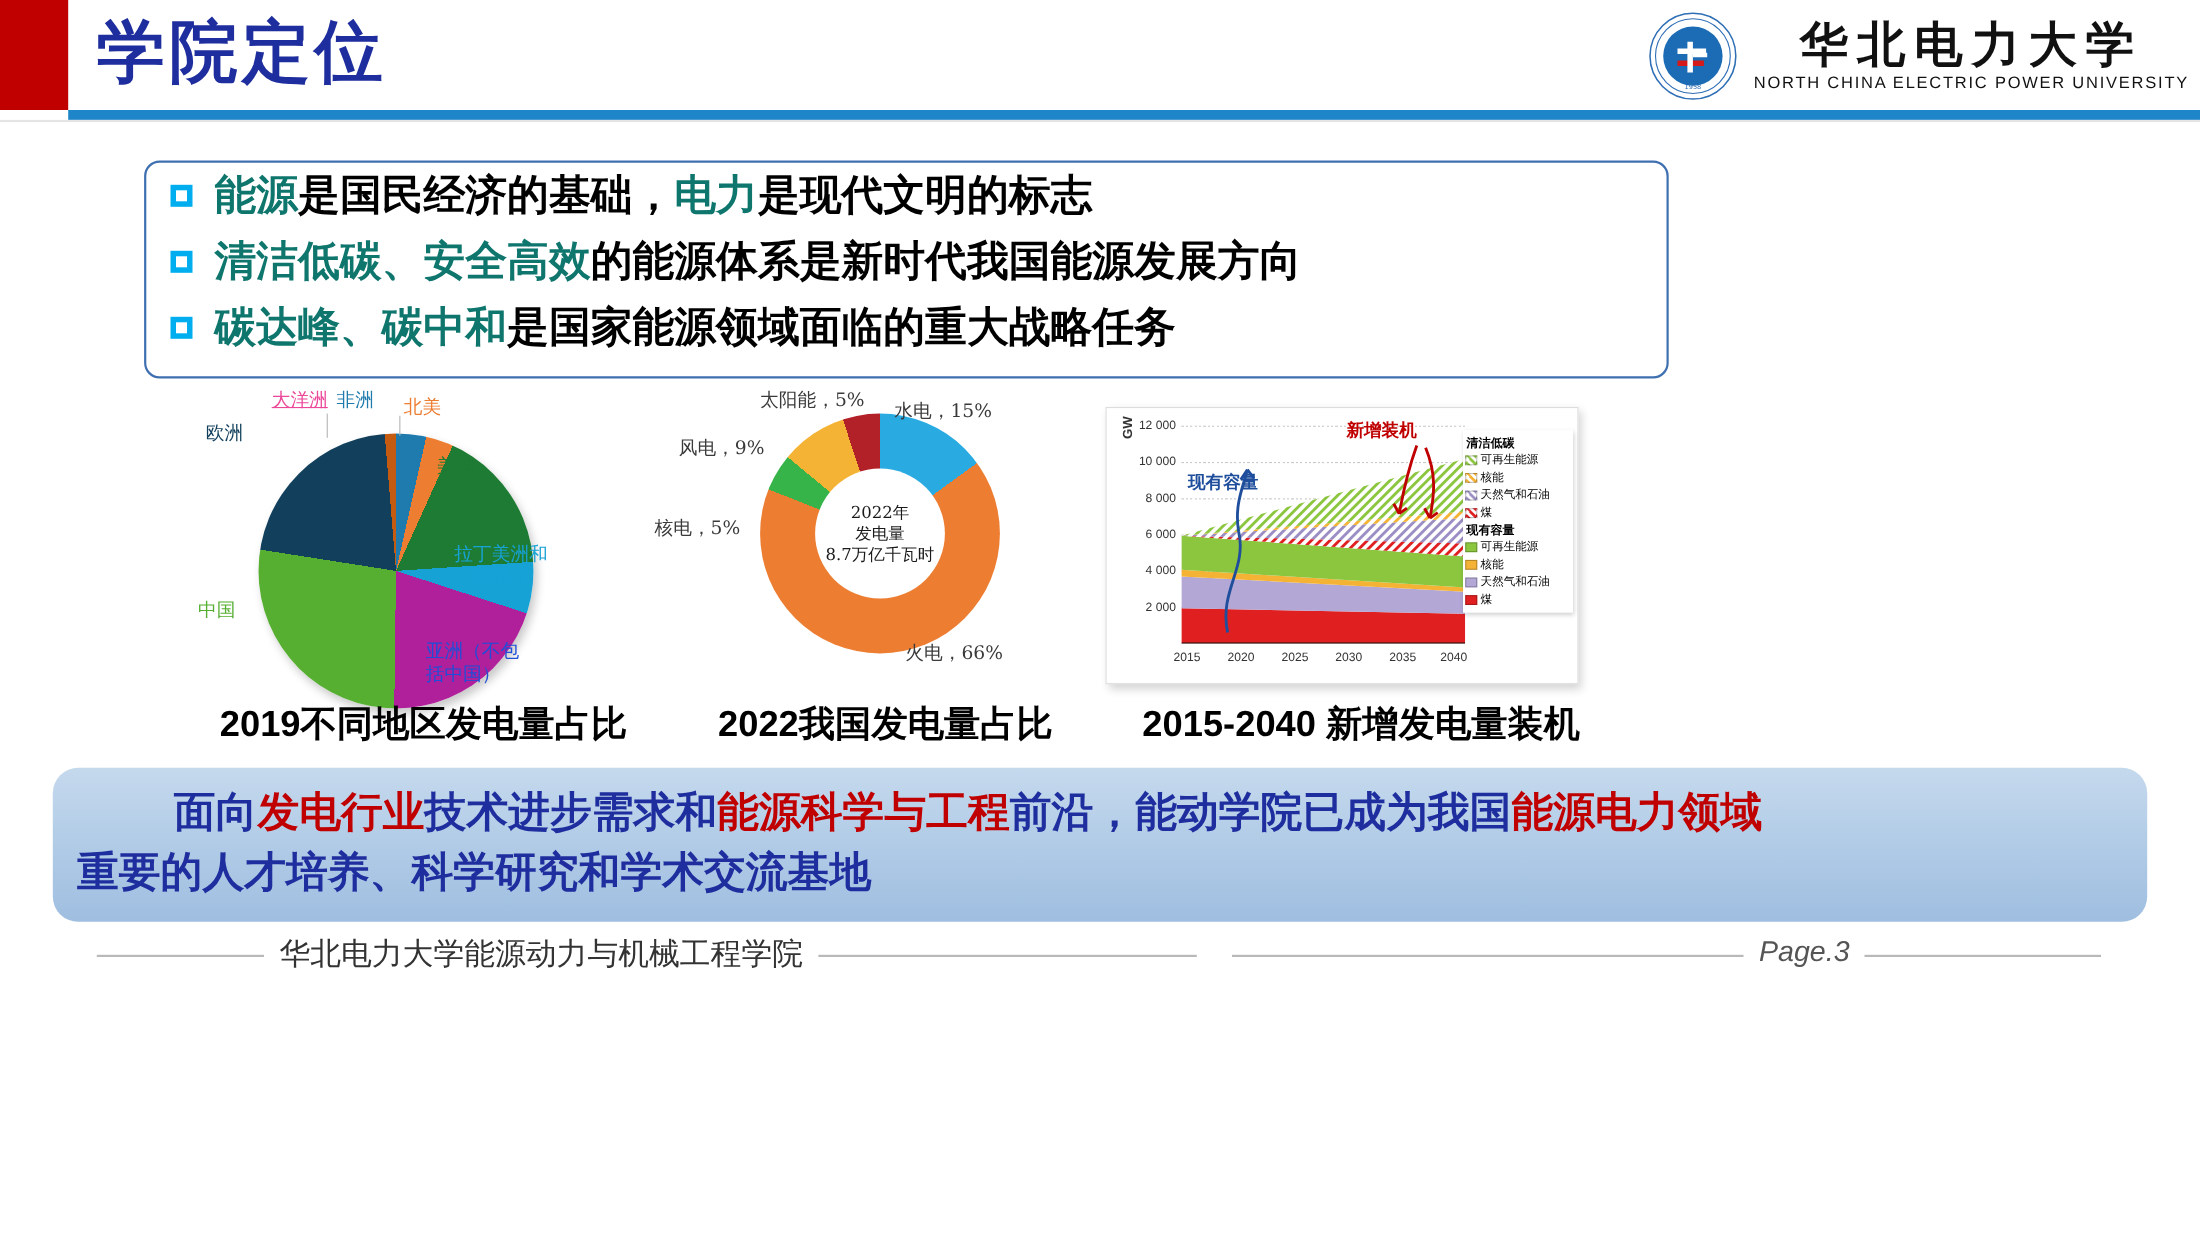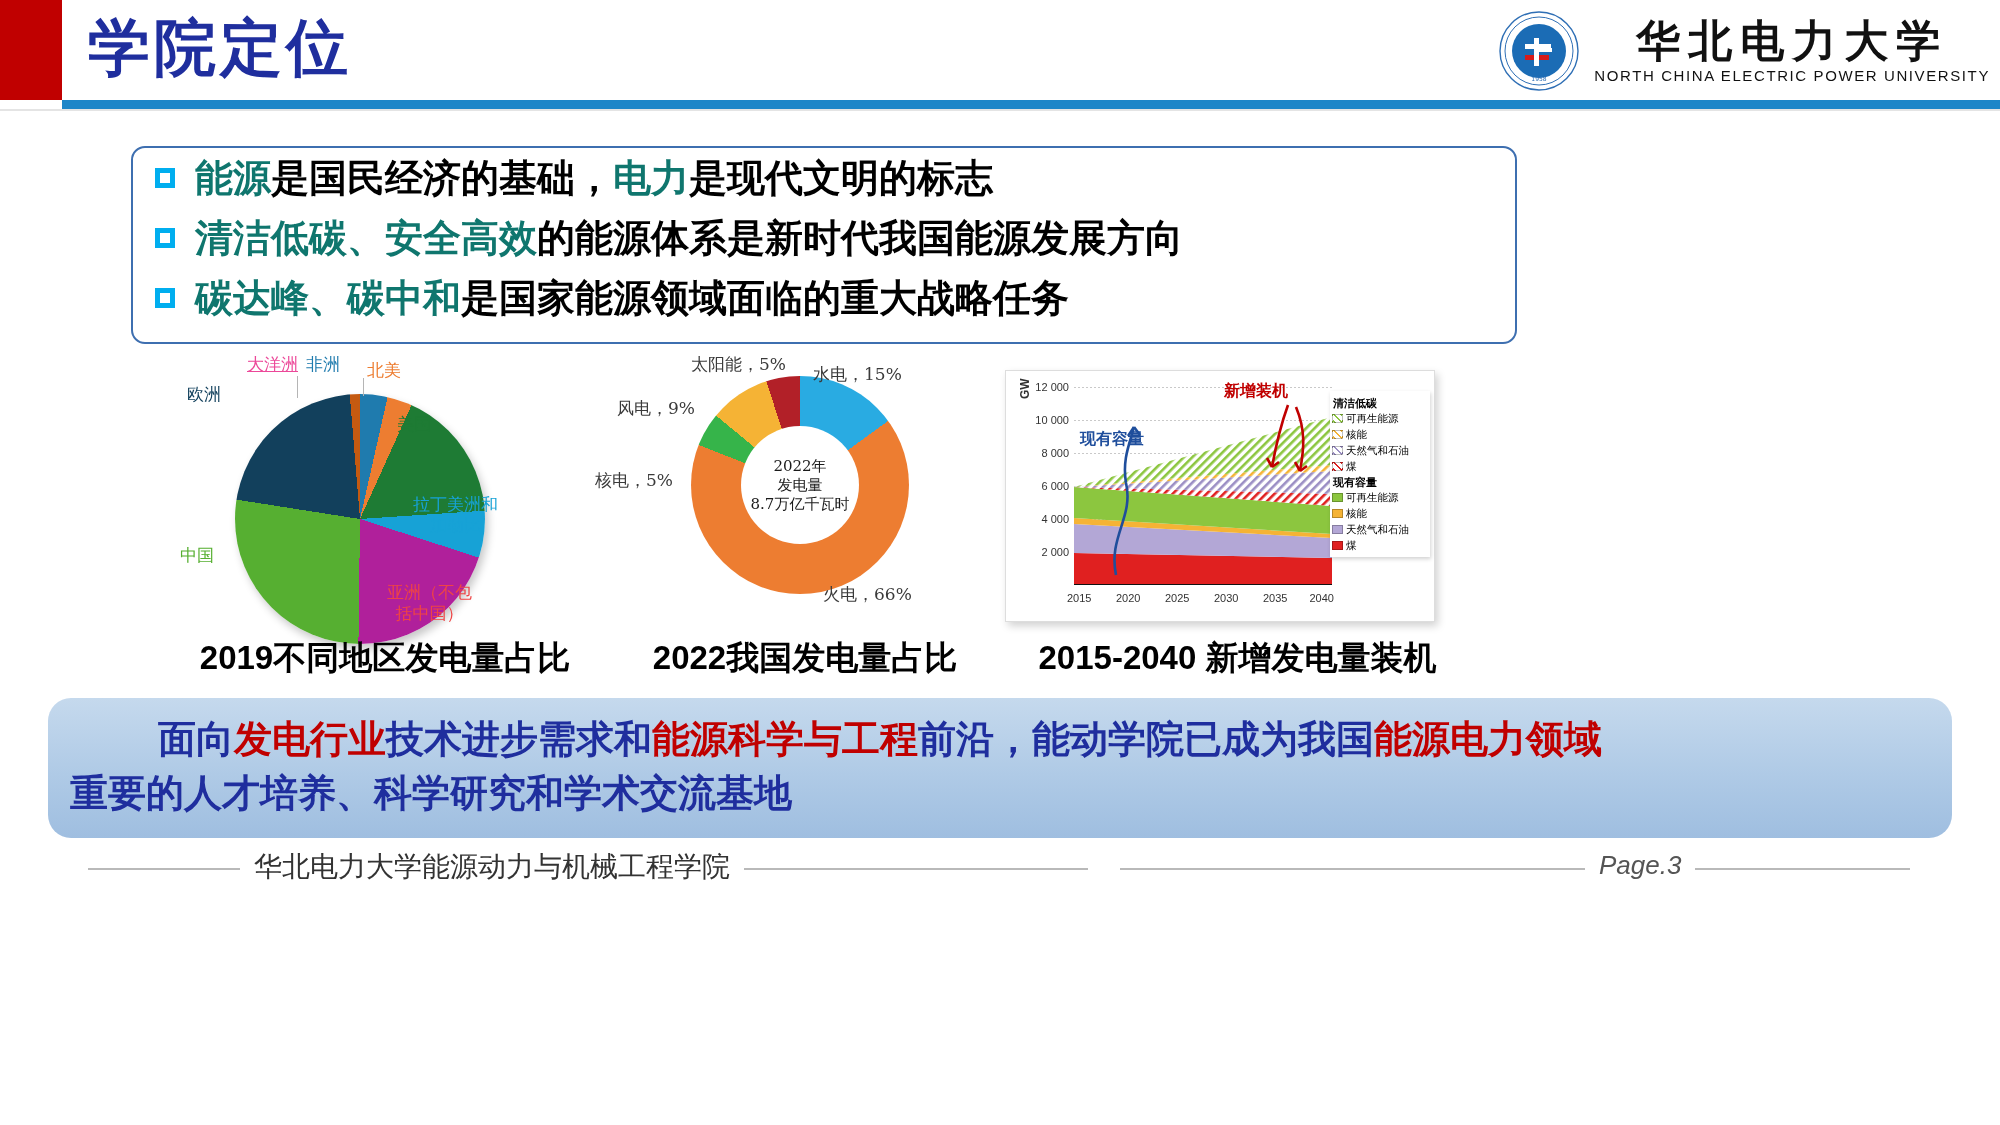--- a/index.html
+++ b/index.html
@@ -152,21 +152,21 @@
 
     <div class="lbl" style="left:222px;top:62px;color:#1E7B34;">美国</div>
 
     <div class="lbl" style="left:238px;top:142px;color:#17A2D6;text-align:center;">
       <span>拉丁美洲和</span><br>
       <span>加勒比</span>
     </div>
 
     <div class="lbl" style="left:5px;top:193px;color:#56AF31;">中国</div>
 
-    <div class="lbl" style="left:212px;top:230px;color:#ef4444;text-align:center;">
+    <div class="lbl" style="left:212px;top:230px;color:#1d4ed8;">
       <span>亚洲（不包</span><br>
       <span>括中国）</span>
     </div>
   </div>
 
   <div class="chart-cell" id="donut-wrap">
     <div id="donut" style="background: conic-gradient(rgb(41, 171, 226) 0deg, rgb(41, 171, 226) 54deg, rgb(237, 125, 49) 54deg, rgb(237, 125, 49) 291.6deg, rgb(54, 180, 74) 291.6deg, rgb(54, 180, 74) 309.6deg, rgb(245, 179, 53) 309.6deg, rgb(245, 179, 53) 342deg, rgb(178, 32, 40) 342deg, rgb(178, 32, 40) 360deg);"></div>
     <div id="donut-hole">
       <div id="donut-hole-inner">
         <div class="donut-center-line">2022年</div>

